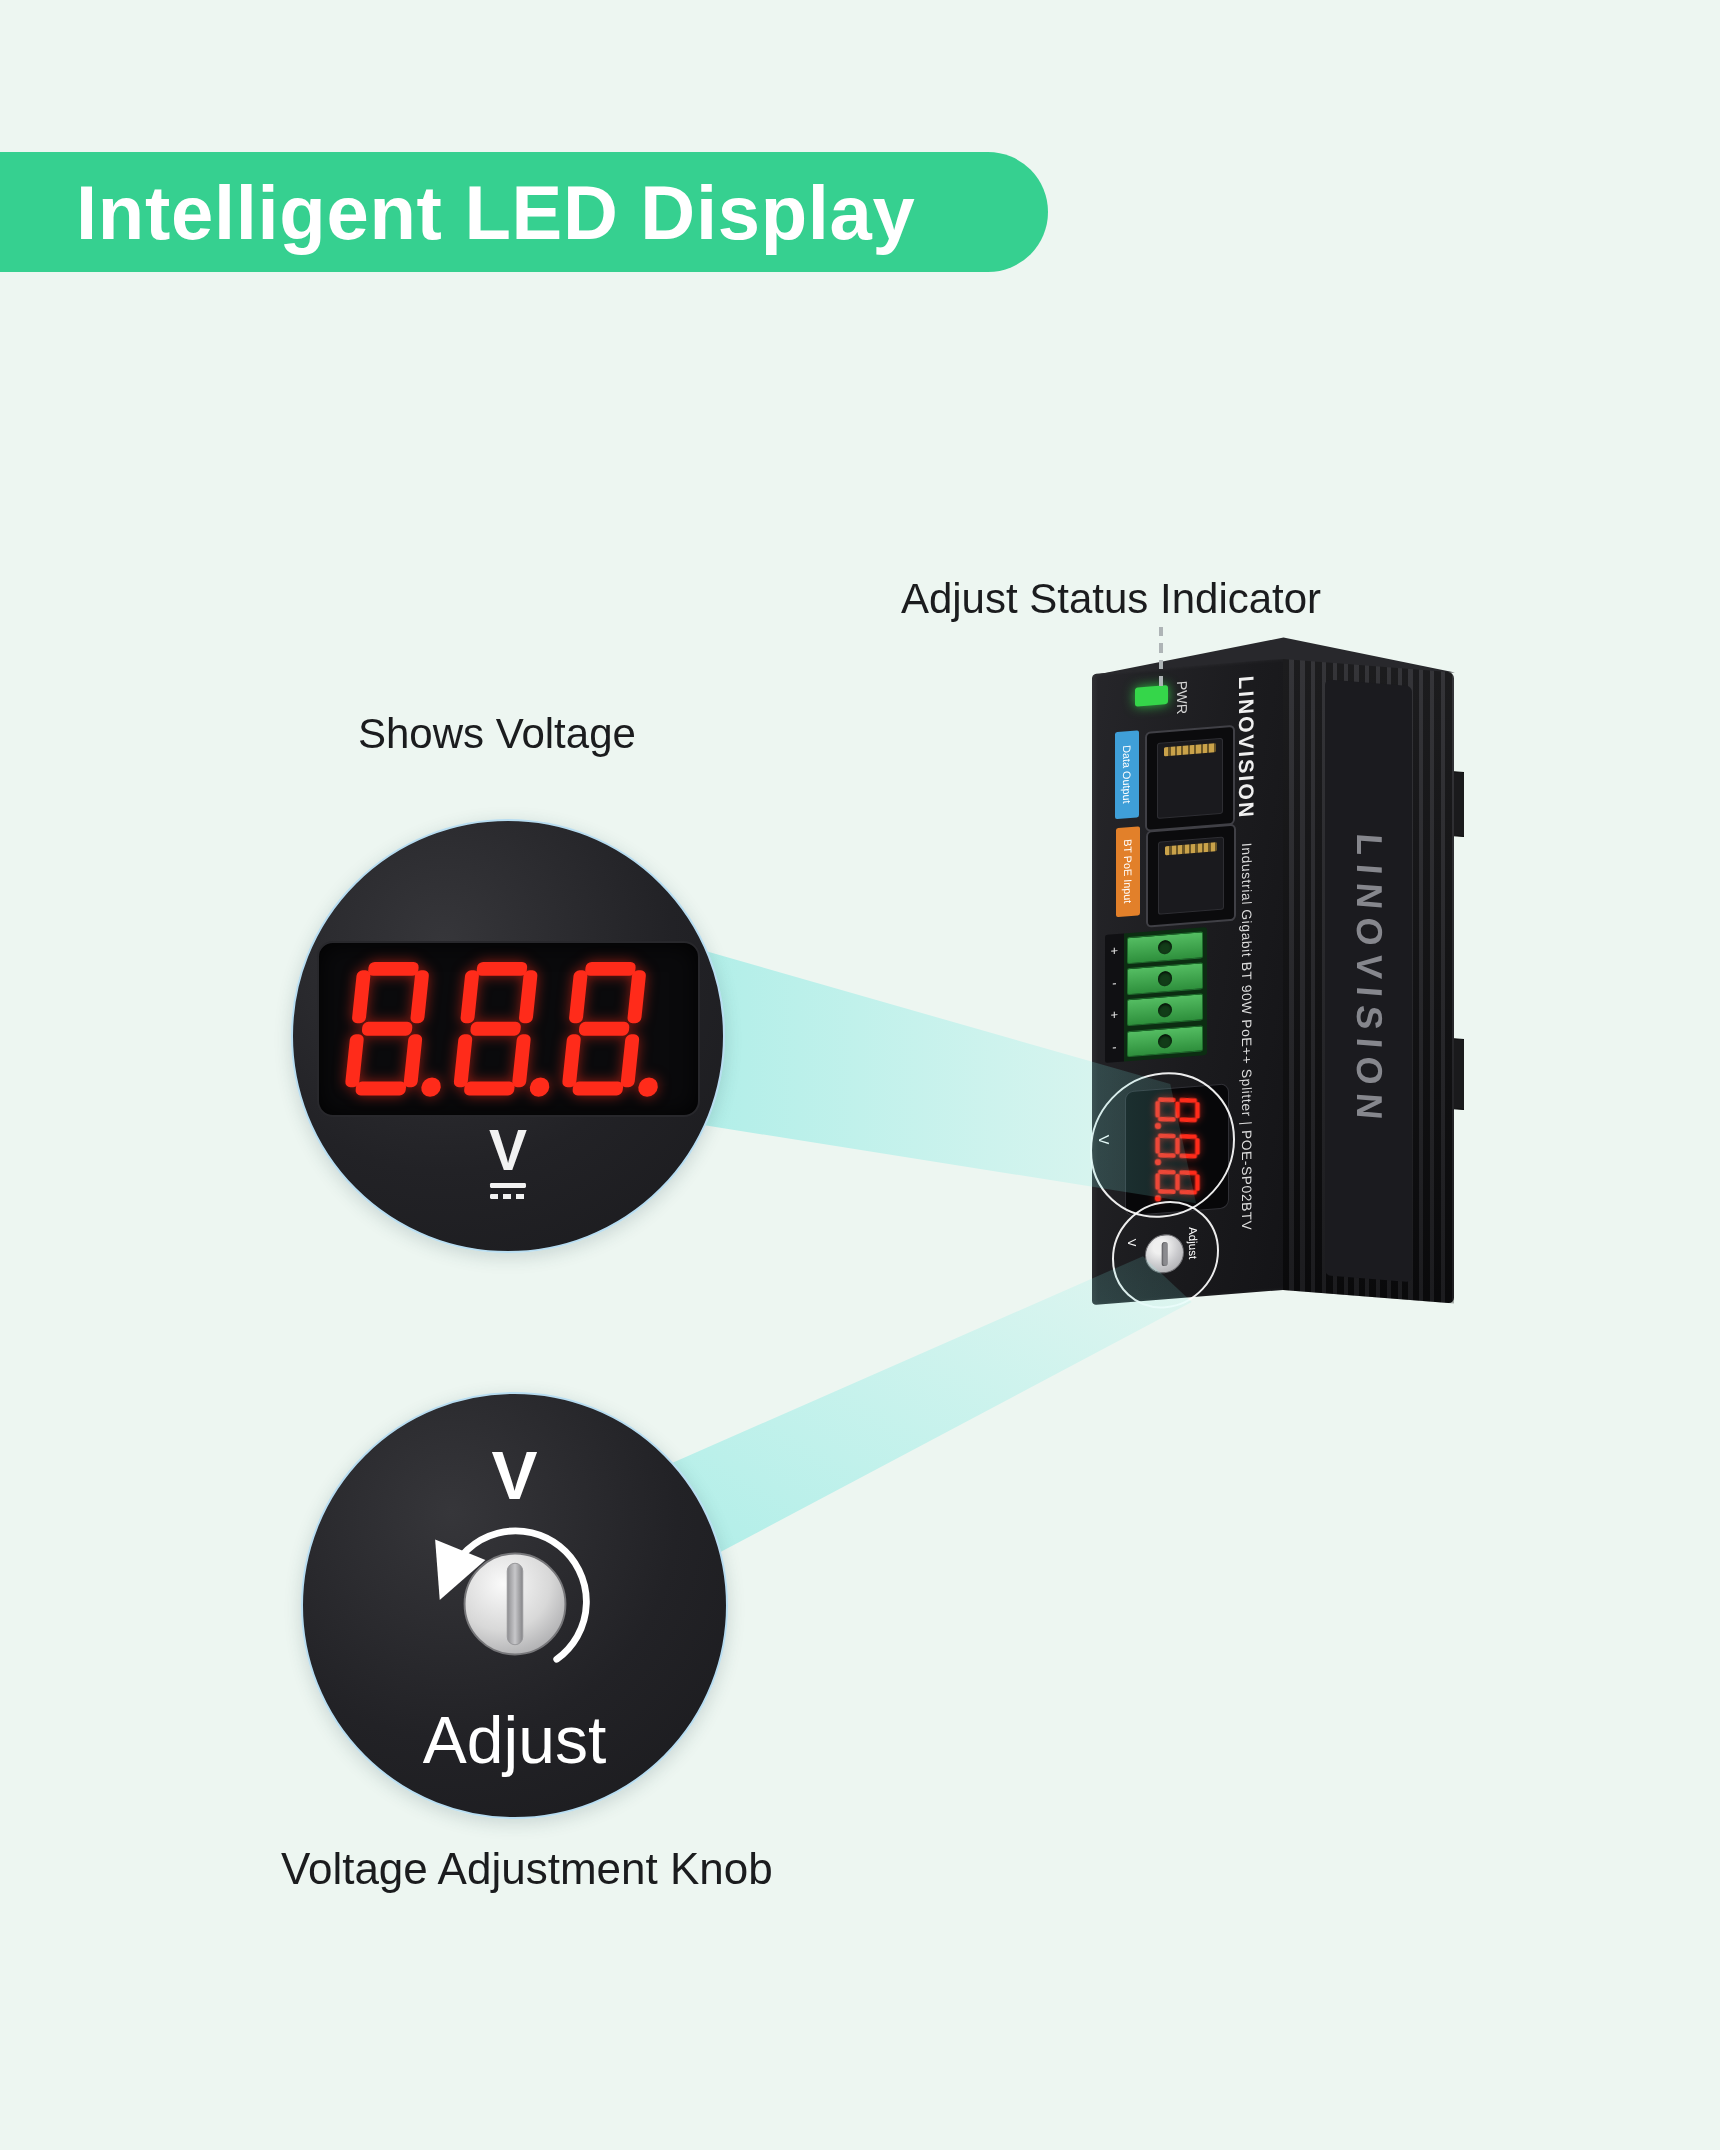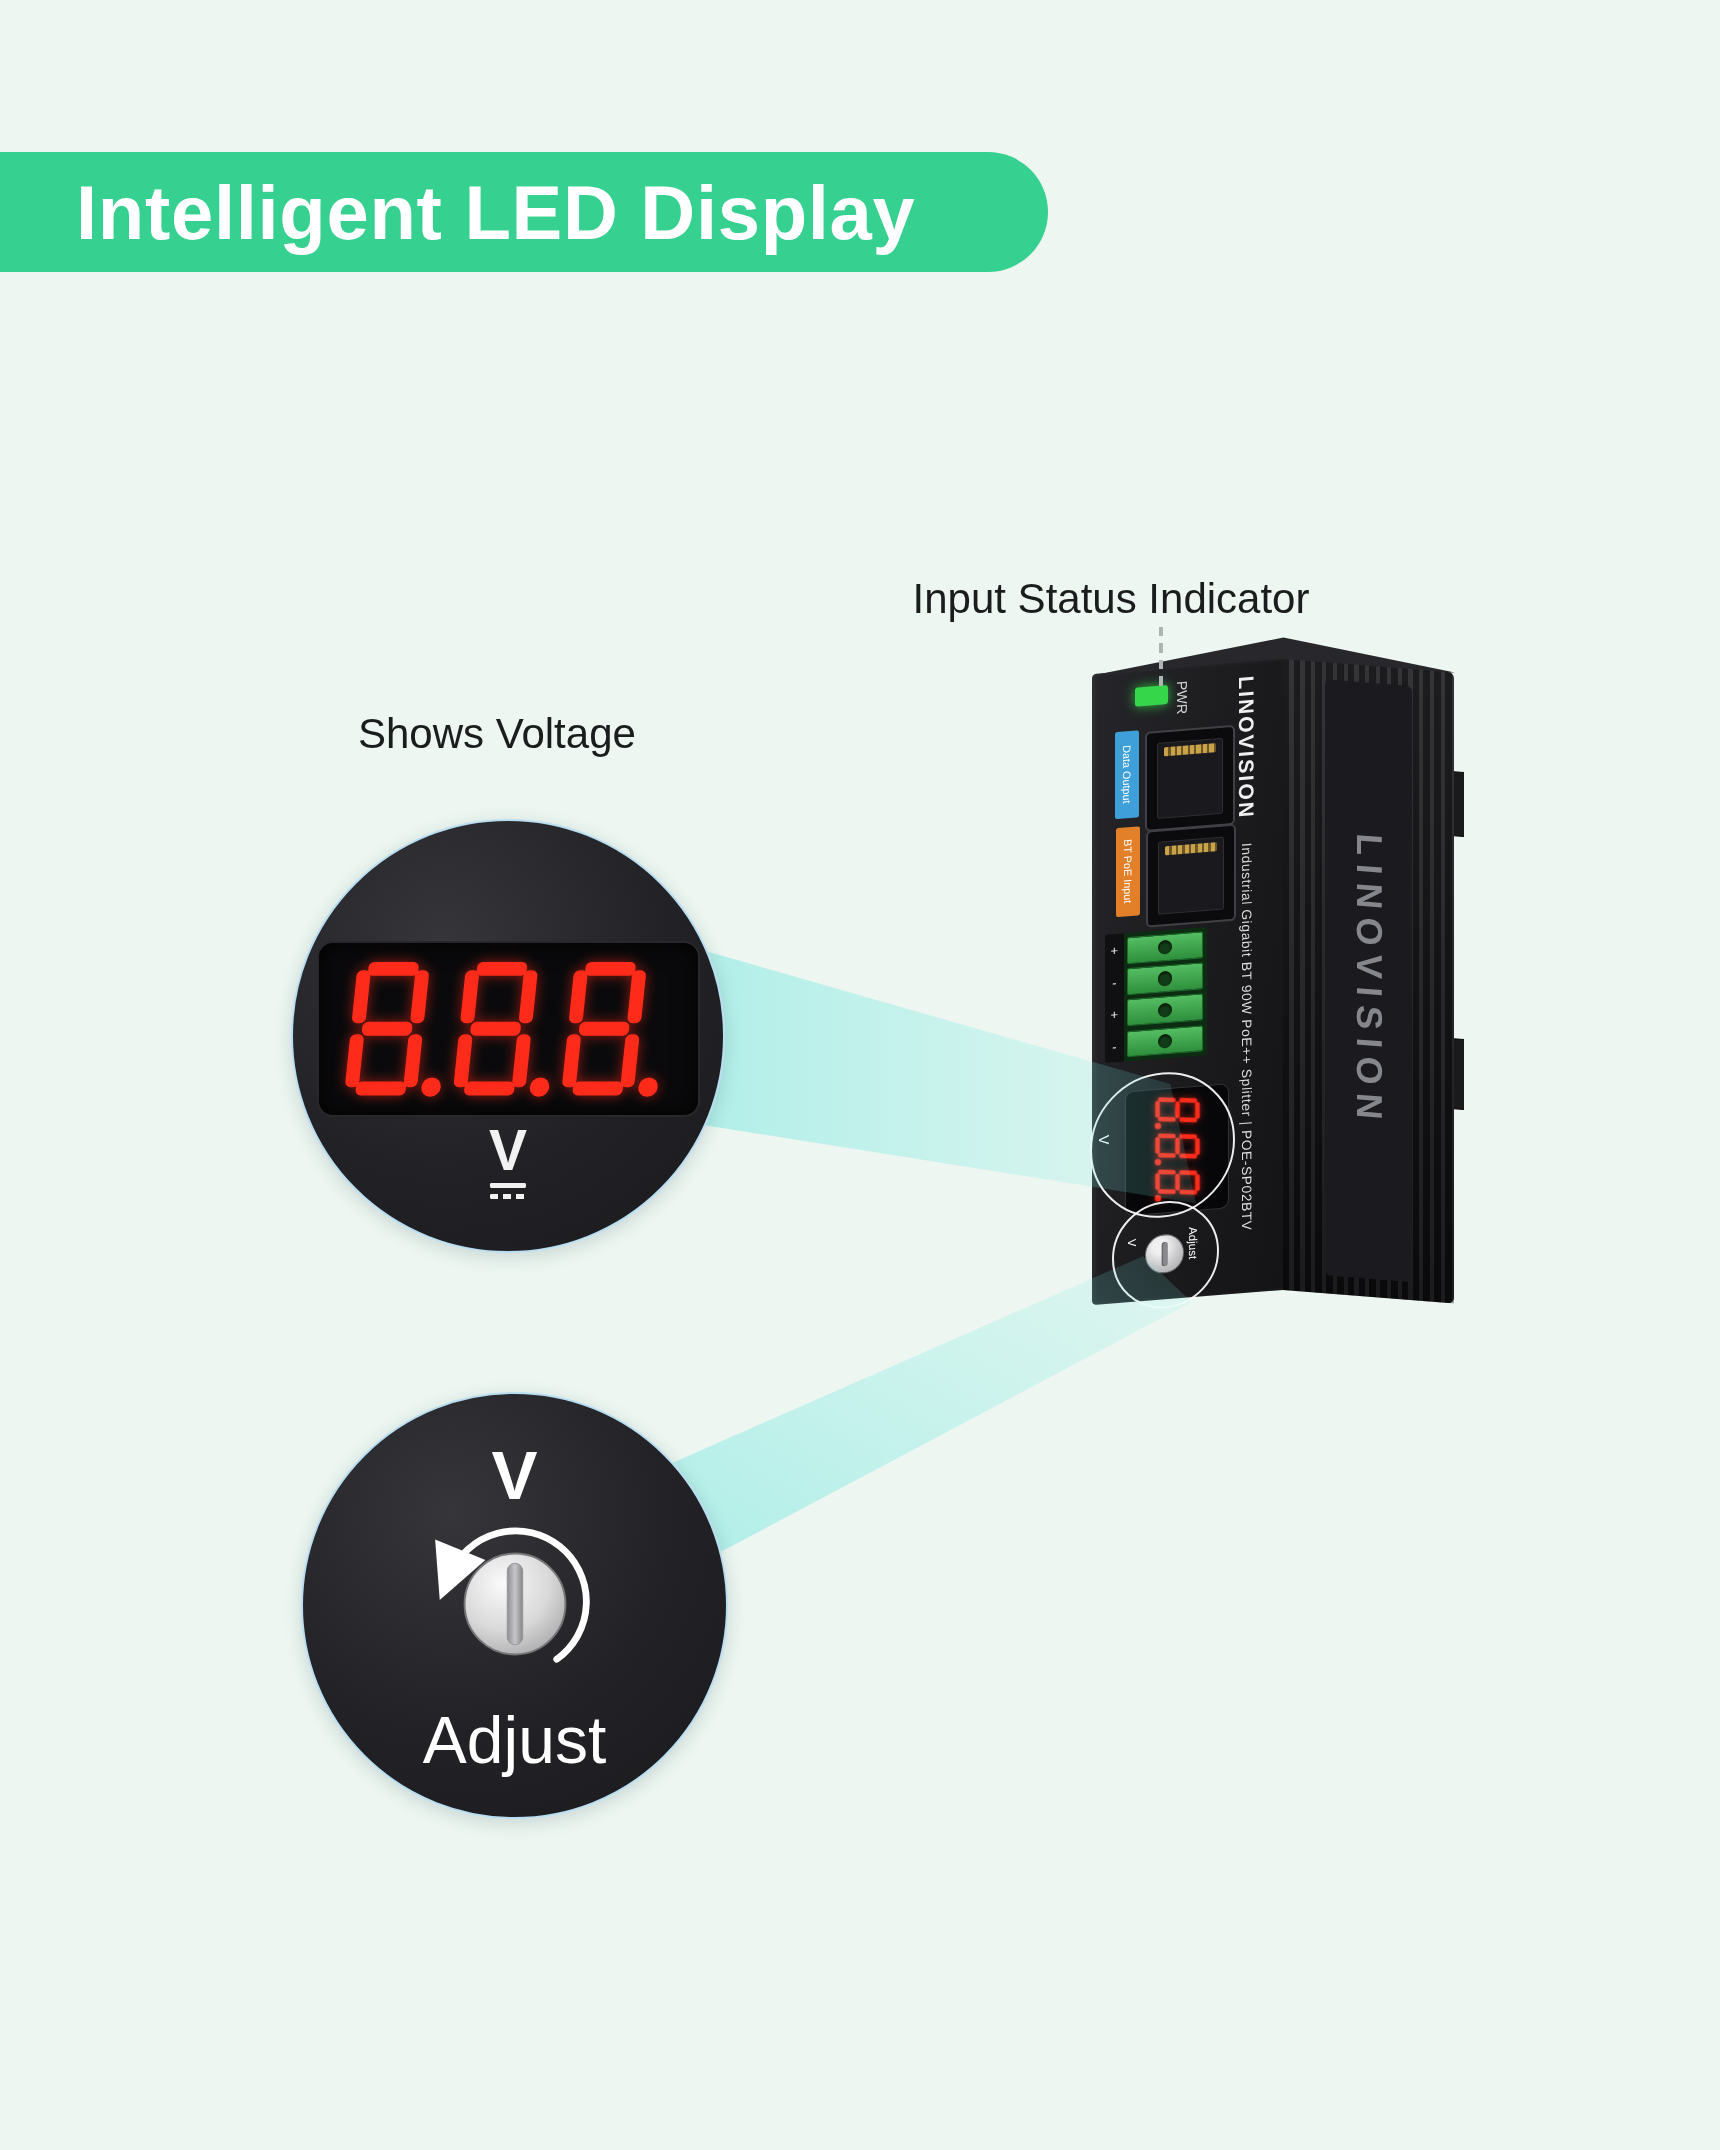--- a/index.html
+++ b/index.html
@@ -121,23 +121,24 @@
 </style>
 </head>
 <body>
 
 <div class="stage">
 
   <div class="banner">
     <div class="banner-title">Intelligent LED Display</div>
   </div>
 
-  <div class="ann power-status-label">Input Status Indicator</div>
+  <div class="ann power-status-label">Adjust Status Indicator</div>
   <div class="dashed-line"></div>
   <div class="ann shows-voltage-label">Shows Voltage</div>
+  <div class="ann voltage-knob-label">Voltage Adjustment Knob</div>
 
   <div class="device">
     <svg class="top-face" width="416" height="86" viewBox="0 0 580 120">
       <polygon points="0,62 267,9 506,58" fill="#28282c"></polygon>
     </svg>
 
     <div class="din-tab din-tab-1"></div>
     <div class="din-tab din-tab-2"></div>
 
     <div class="device-side">

